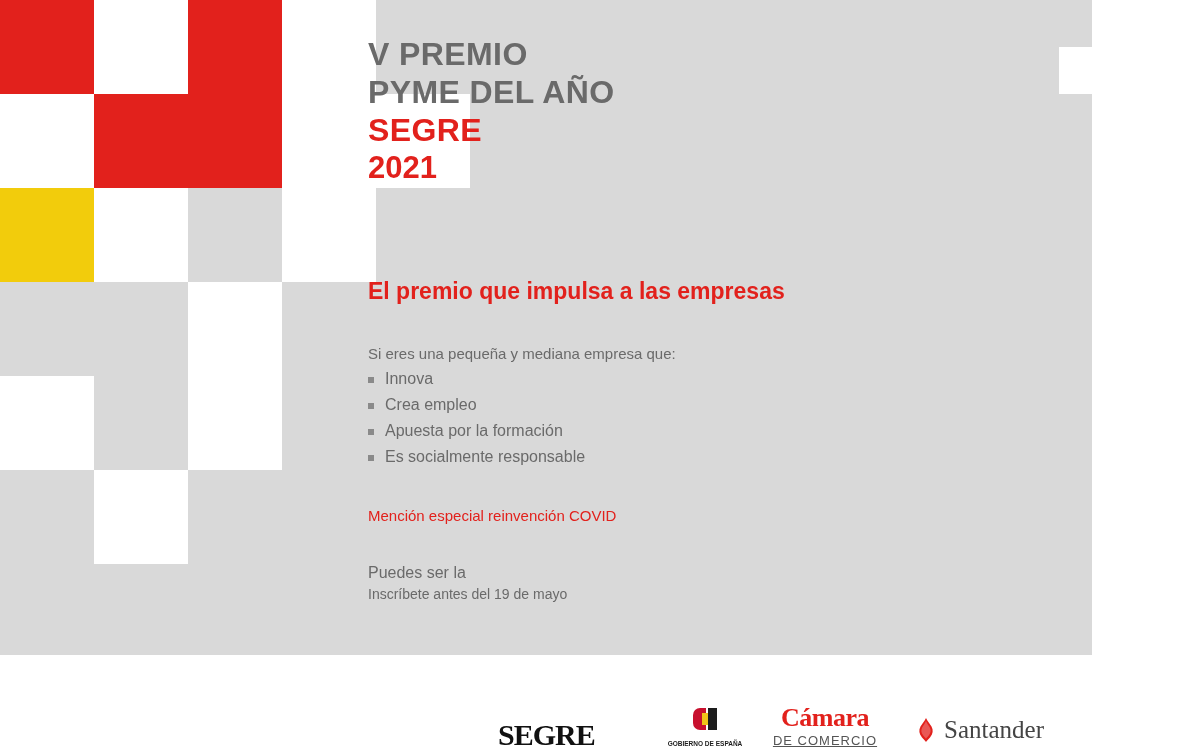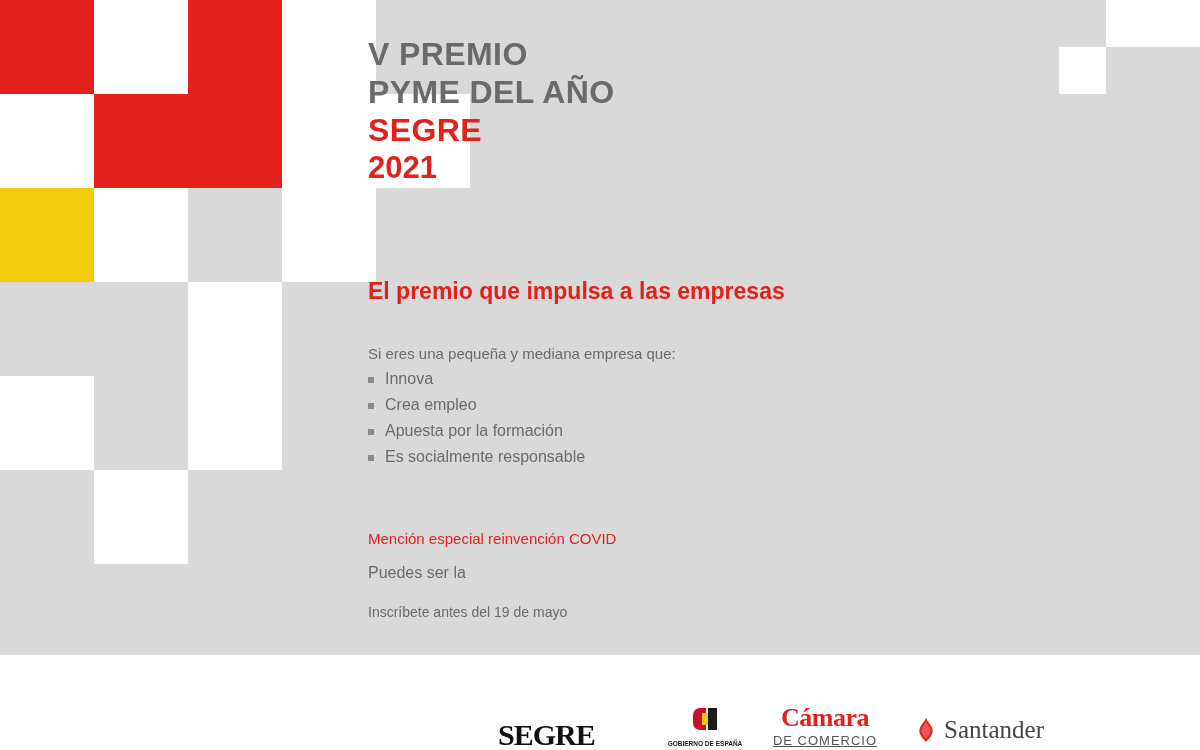--- a/index.html
+++ b/index.html
@@ -9,21 +9,21 @@
   body {
     width: 1200px;
     height: 750px;
     overflow: hidden;
     background: #ffffff;
     font-family: "Liberation Sans", sans-serif;
   }
 
   #poster {
     position: relative;
-    width: 1200px;
+    width: 1092px;
     height: 750px;
     background: #ffffff;
     overflow: hidden;
   }
 
   
   .mosaic {
     position: absolute;
     inset: 0;
     z-index: 0;
@@ -103,35 +103,35 @@
     left: 0;
     top: 7px;
     width: 6px;
     height: 6px;
     background: #8a8a8a;
   }
 
   .mention {
     position: absolute;
     left: 368px;
-    top: 530px;
+    top: 507px;
     font-size: 15px;
     color: #e2211c;
     white-space: nowrap;
   }
 
   .closing {
     position: absolute;
     left: 368px;
     top: 564px;
   }
   .closing .c1 {
     font-size: 16px;
     color: #6a6a6a;
-    margin-bottom: 22px;
+    margin-bottom: 4px;
     white-space: nowrap;
   }
   .closing .c2 {
     font-size: 21px;
     color: #6a6a6a;
     margin-bottom: 8px;
     white-space: nowrap;
   }
   .closing .c3 {
     font-size: 14px;

